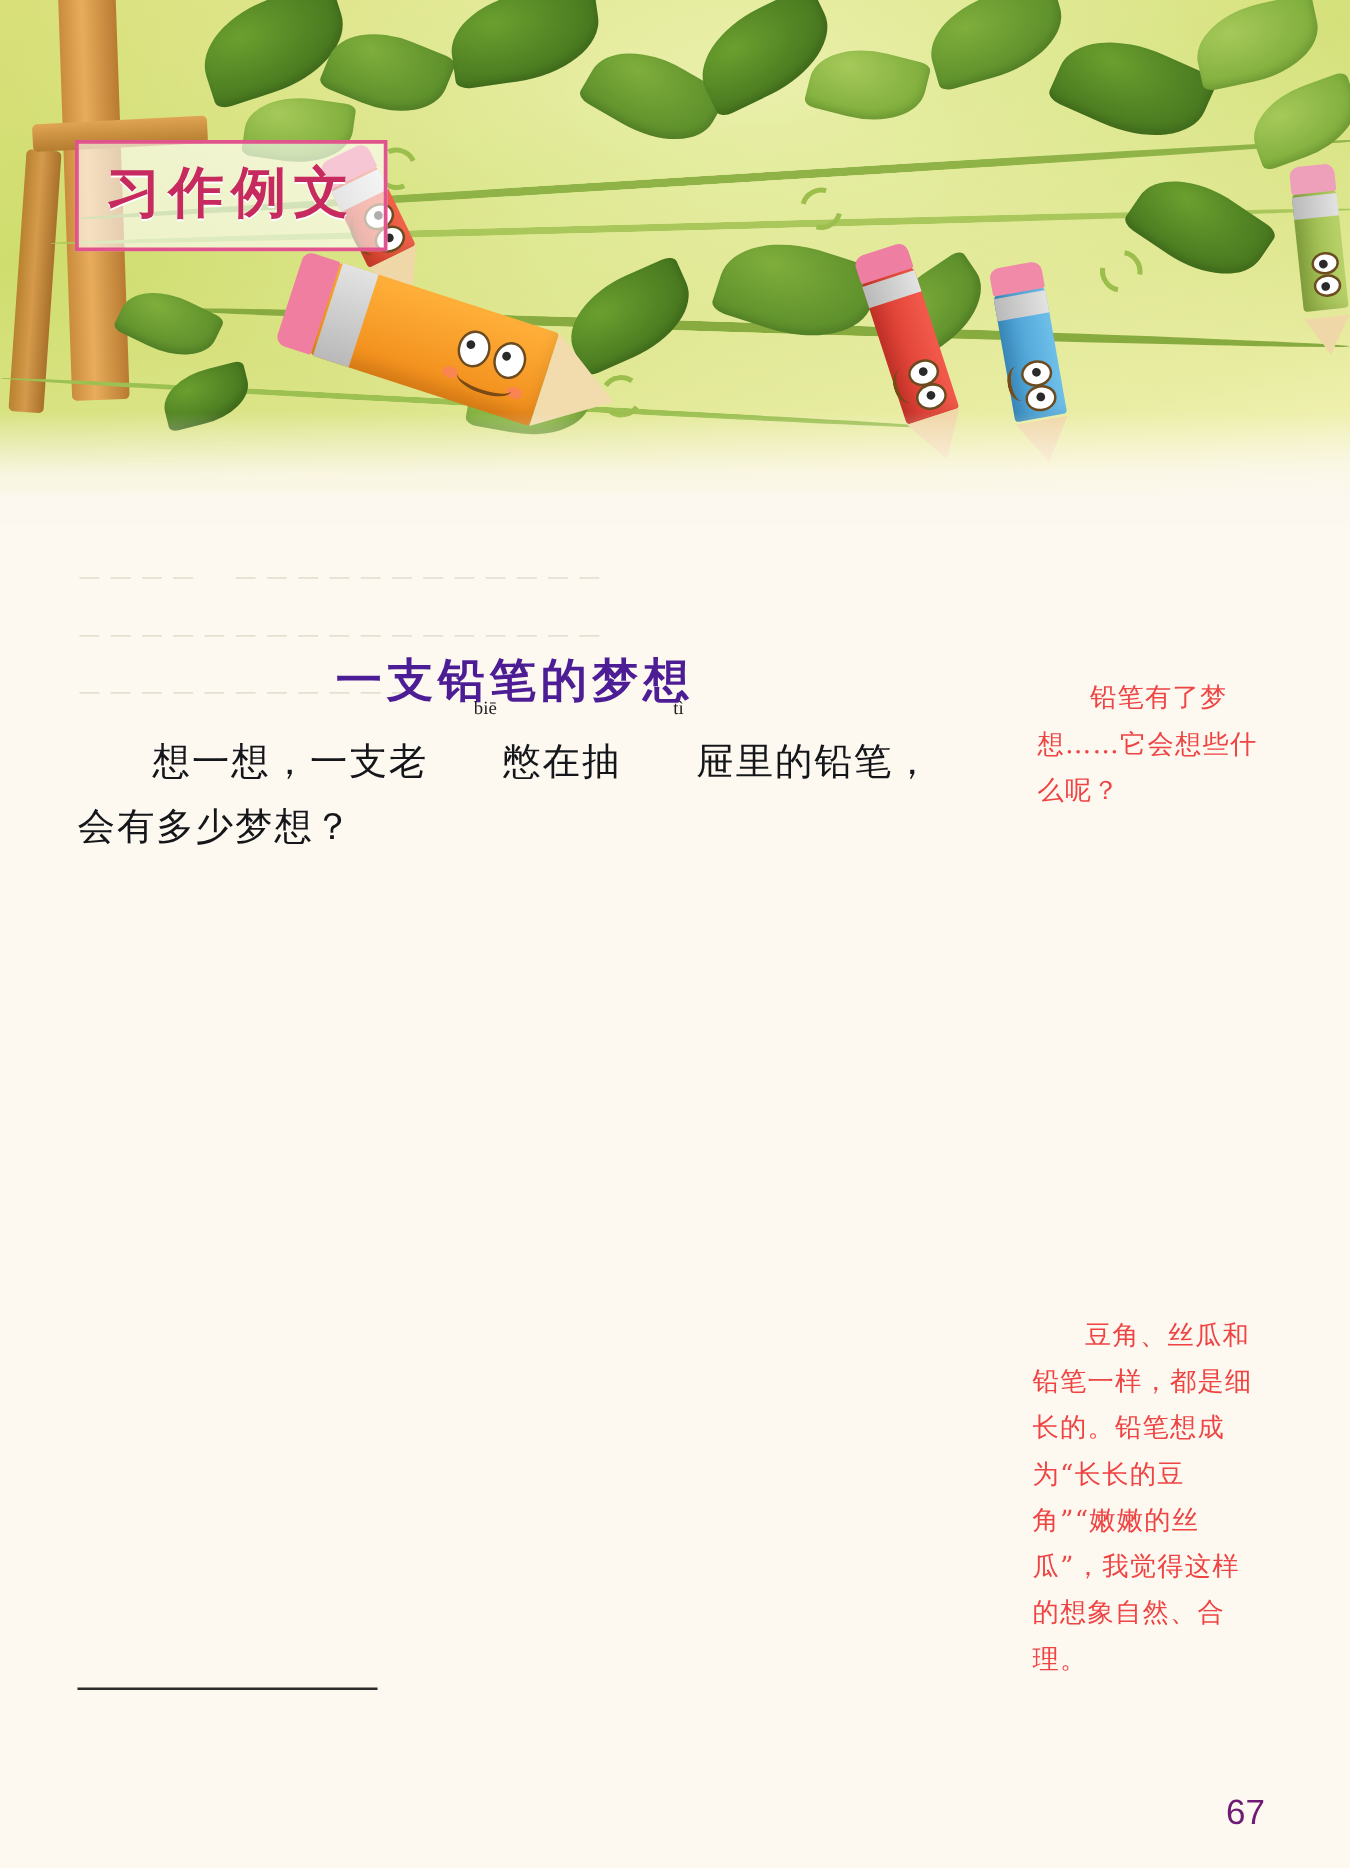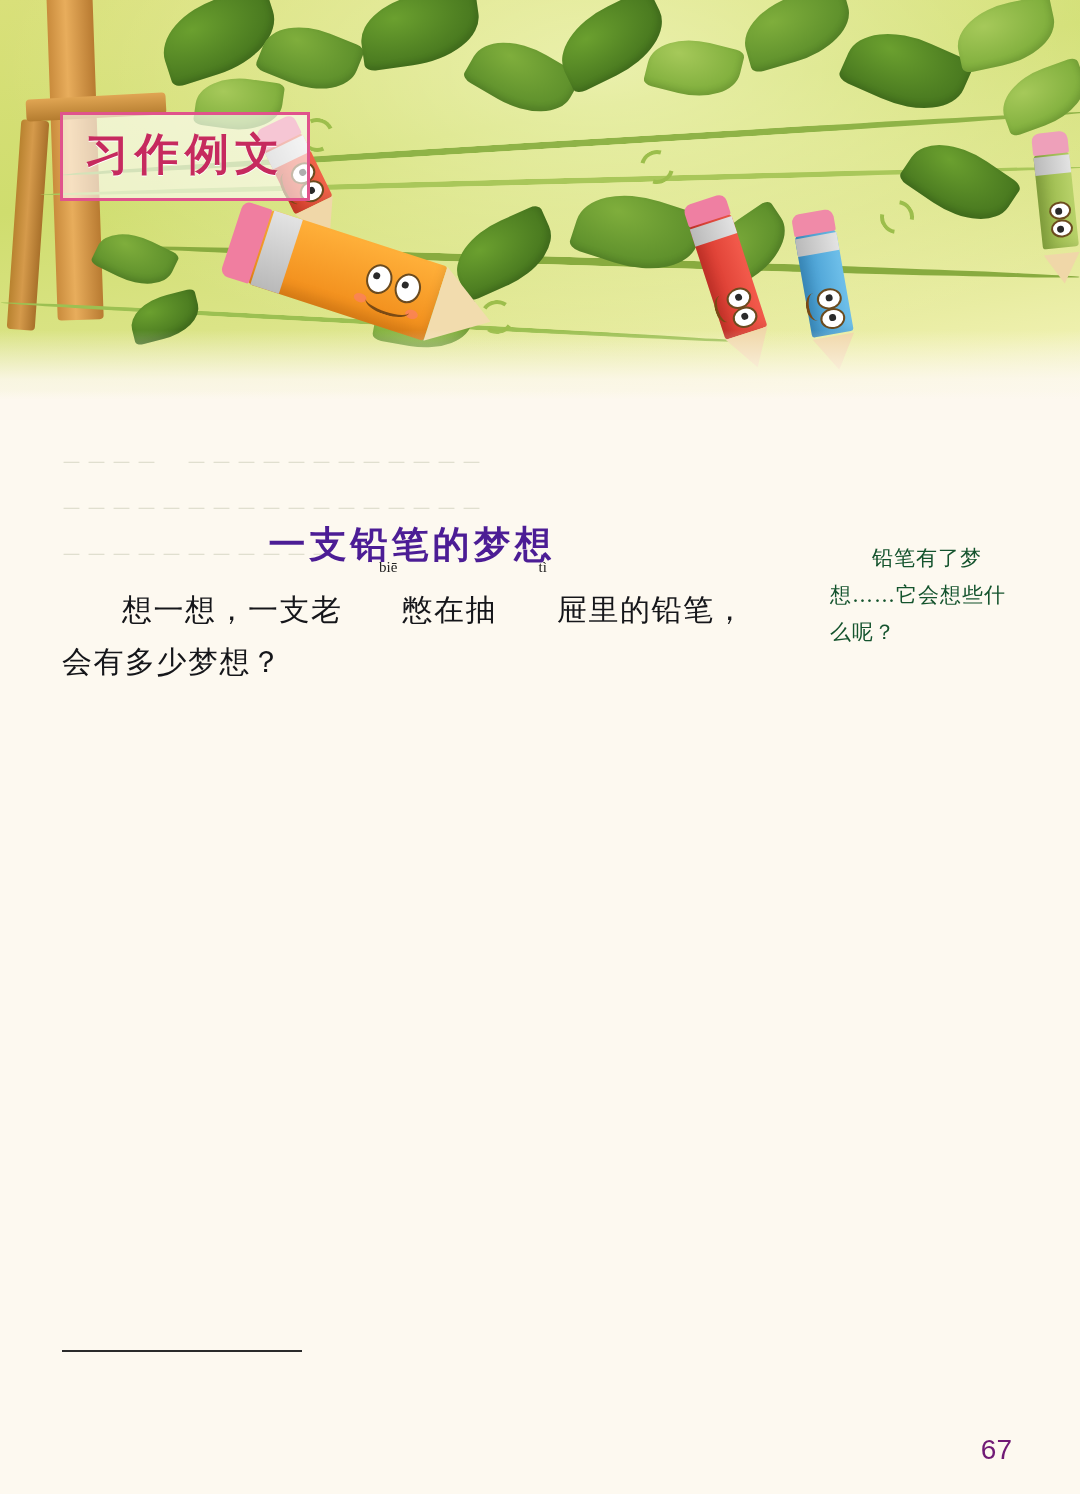--- a/index.html
+++ b/index.html
@@ -232,21 +232,21 @@
     color: #222;
     font-family: "Liberation Serif", serif;
     white-space: nowrap;
     text-indent: 0;
   }
 
   
   .sidenote {
     position: absolute;
     width: 178px;
-    color: #14532d;
+    color: #ef4444;
     font-size: 21px;
     line-height: 37px;
     letter-spacing: 1px;
     text-indent: 2em;
     font-family: "DejaVu Serif", serif;
   }
   #sidenote-1 { left: 830px; top: 120px; }
   #sidenote-2 { left: 826px; top: 630px; }
 
   
@@ -385,17 +385,18 @@
 
     <p>
       想一想，一支老<span class="ruby"><span class="rt">biē</span><span>憋</span></span>在抽<span class="ruby"><span class="rt">tì</span><span>屉</span></span>里的铅笔，会有多少梦想？
     </p>
 
 
 
   </div>
 
   <div class="sidenote" id="sidenote-1">铅笔有了梦想……它会想些什么呢？</div>
+  <div class="sidenote" id="sidenote-2">豆角、丝瓜和铅笔一样，都是细长的。铅笔想成为“长长的豆角”“嫩嫩的丝瓜”，我觉得这样的想象自然、合理。</div>
 
   <div id="footnote-rule"></div>
 
   <div id="page-number">67</div>
 </div>
 
 </body></html>

